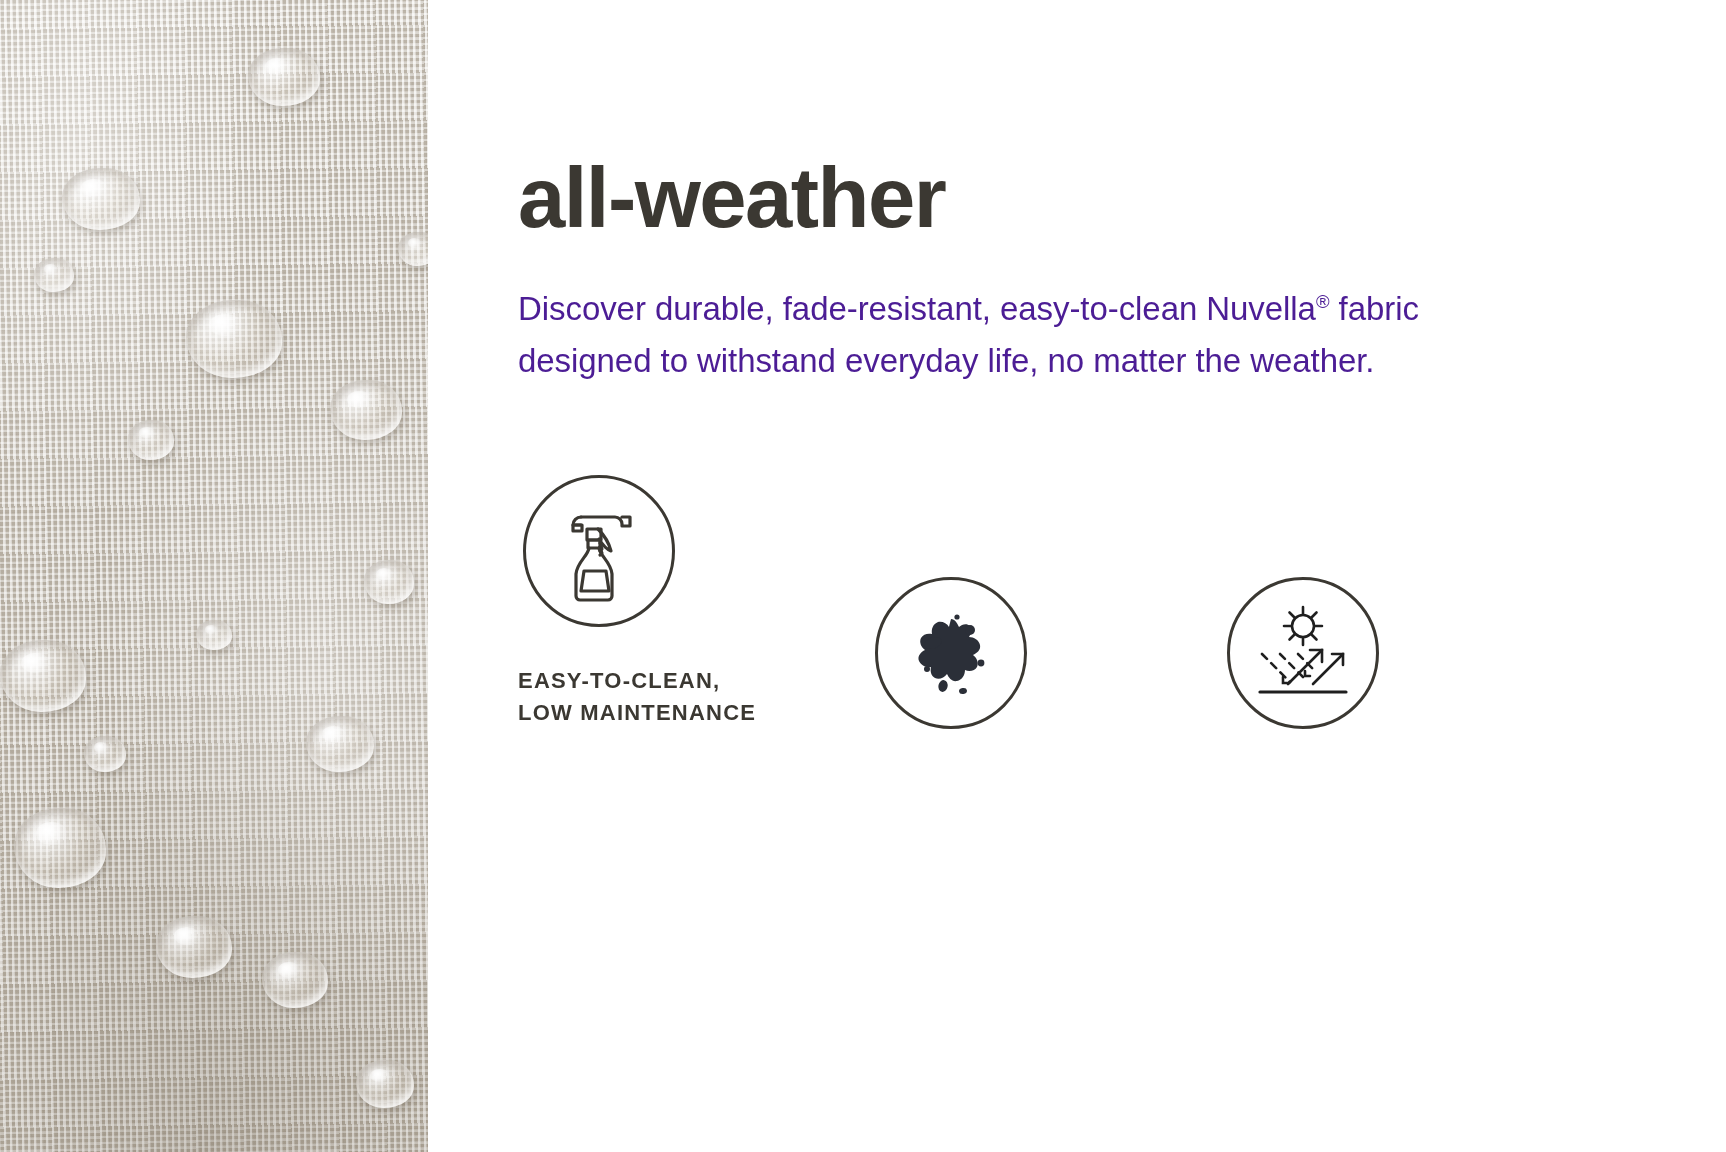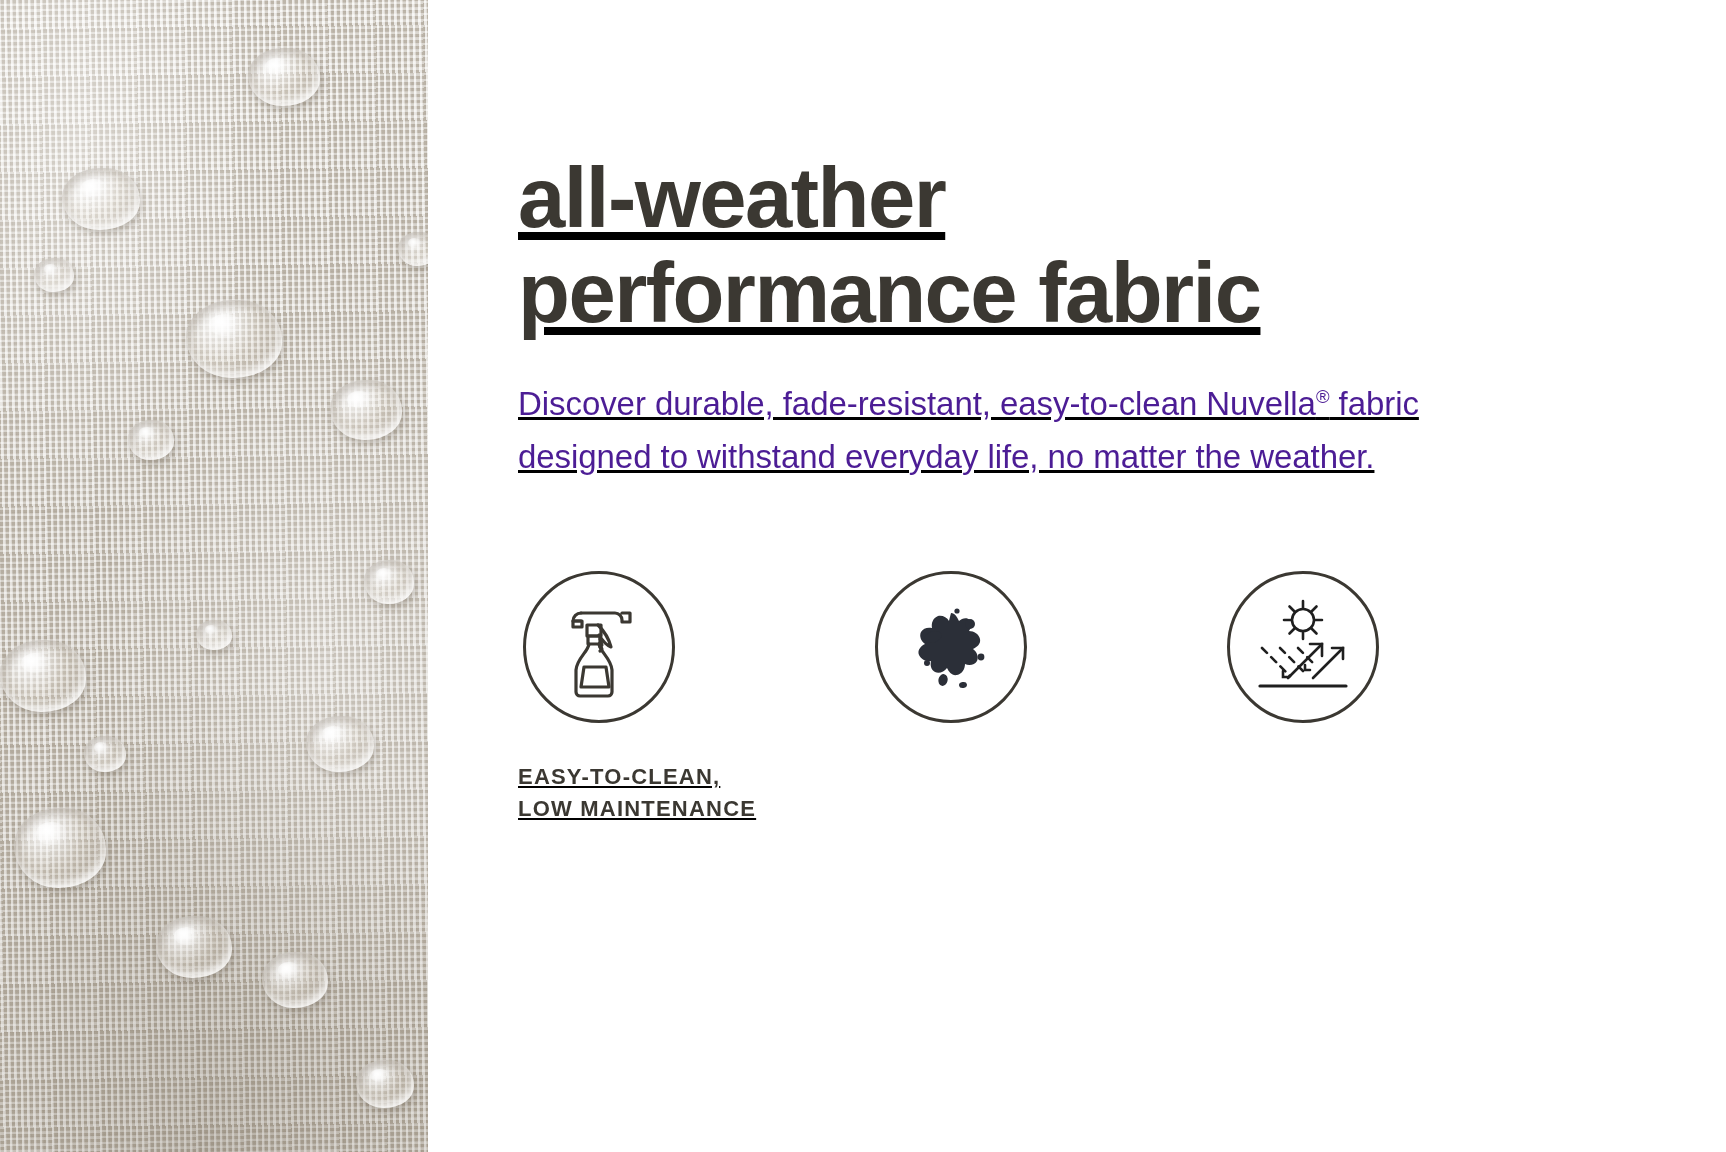--- a/index.html
+++ b/index.html
@@ -73,21 +73,20 @@
     border-radius:50%;
     background:radial-gradient(circle at 40% 40%, rgba(255,255,255,0.98), rgba(255,255,255,0.10) 72%);
   }
 
   
   .content {
     flex:1 1 auto;
     position:relative;
     background:#ffffff;
     padding:150px 0 0 90px;
-    text-decoration:underline;
   }
   .headline {
     font-size:85px;
     line-height:1.12;
     font-weight:700;
     letter-spacing:-0.018em;
     color:#3b3832;
     max-width:1010px;
     font-stretch:condensed;
   }
@@ -104,20 +103,21 @@
     font-size:0.56em;
     vertical-align:super;
     line-height:0;
   }
 
   
   .features {
     display:flex;
     margin-top:88px;
     gap:0;
+    align-items:flex-end;
   }
   .feature { width:352px; }
   .icon-circle {
     width:152px; height:152px;
     border:3px solid #3b3832;
     border-radius:50%;
     display:flex;
     align-items:center;
     justify-content:center;
     margin-left:5px;
@@ -156,21 +156,21 @@
       <div class="drop" style="left:262px;top:952px;width:66px;height:56px;"></div>
       <div class="drop" style="left:84px;top:736px;width:42px;height:36px;"></div>
       <div class="drop" style="left:356px;top:1060px;width:58px;height:48px;"></div>
       <div class="drop" style="left:196px;top:620px;width:36px;height:30px;"></div>
       <div class="drop" style="left:398px;top:232px;width:40px;height:34px;"></div>
     </div>
   </div>
 
   <div class="content">
 
-    <h1 class="headline"><span>all-weather</span><br><span>performance fabric</span></h1>
+    <h1 class="headline"><span>all-weather</span><br></h1>
 
     <p class="subcopy"><span>Discover durable, fade-resistant, easy-to-clean Nuvella</span><sup>®</sup><span> fabric designed to withstand everyday life, no matter the weather.</span></p>
 
     <div class="features">
 
       <div class="feature">
         <div class="icon-circle">
           <svg width="96" height="104" viewBox="0 0 96 104" fill="none" stroke="#3b3832" stroke-width="3.2" stroke-linejoin="round" stroke-linecap="round">
 
             <path d="M30 18 h34 a7 7 0 0 1 7 7 v2 h8 v-9 h-8"></path>

